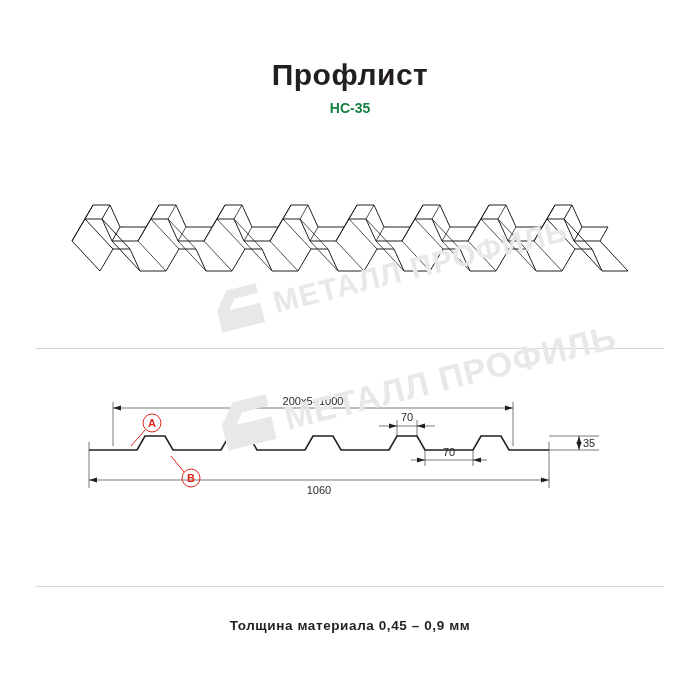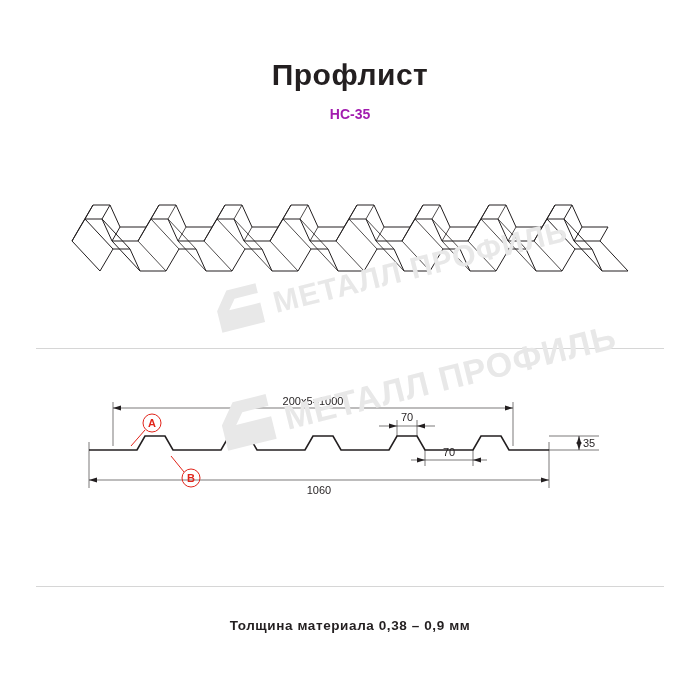--- a/index.html
+++ b/index.html
@@ -28,26 +28,26 @@
     width: 700px;
     text-align: center;
     font-size: 30px;
     font-weight: bold;
     letter-spacing: 0.5px;
     color: #231f20;
   }
   .subtitle {
     position: absolute;
     left: 0;
-    top: 106px;
+    top: 100px;
     width: 700px;
     text-align: center;
     font-size: 14px;
     font-weight: bold;
-    color: #a21caf;
+    color: #15803d;
   }
   .footer-note {
     position: absolute;
     left: 0;
     top: 618px;
     width: 700px;
     text-align: center;
     font-size: 13.5px;
     font-weight: bold;
     letter-spacing: 0.6px;
@@ -251,15 +251,15 @@
         <g transform="translate(205,372)" fill="#e8e8e8">
           <path d="M0 20 L16 0 L50 0 L50 12 L23 12 L14 23 L50 23 L50 46 L0 46 Z"></path>
         </g>
         <text x="268" y="412" font-family="Liberation Sans, sans-serif" font-size="34" font-weight="bold" fill="#e8e8e8" letter-spacing="1">МЕТАЛЛ ПРОФИЛЬ</text>
       </g>
     </svg>
   </div>
 
   <div class="divider bottom"></div>
 
-  <div class="footer-note">Толщина материала 0,38 – 0,9 мм</div>
+  <div class="footer-note">Толщина материала 0,45 – 0,9 мм</div>
 
 </div>
 
 </body></html>

